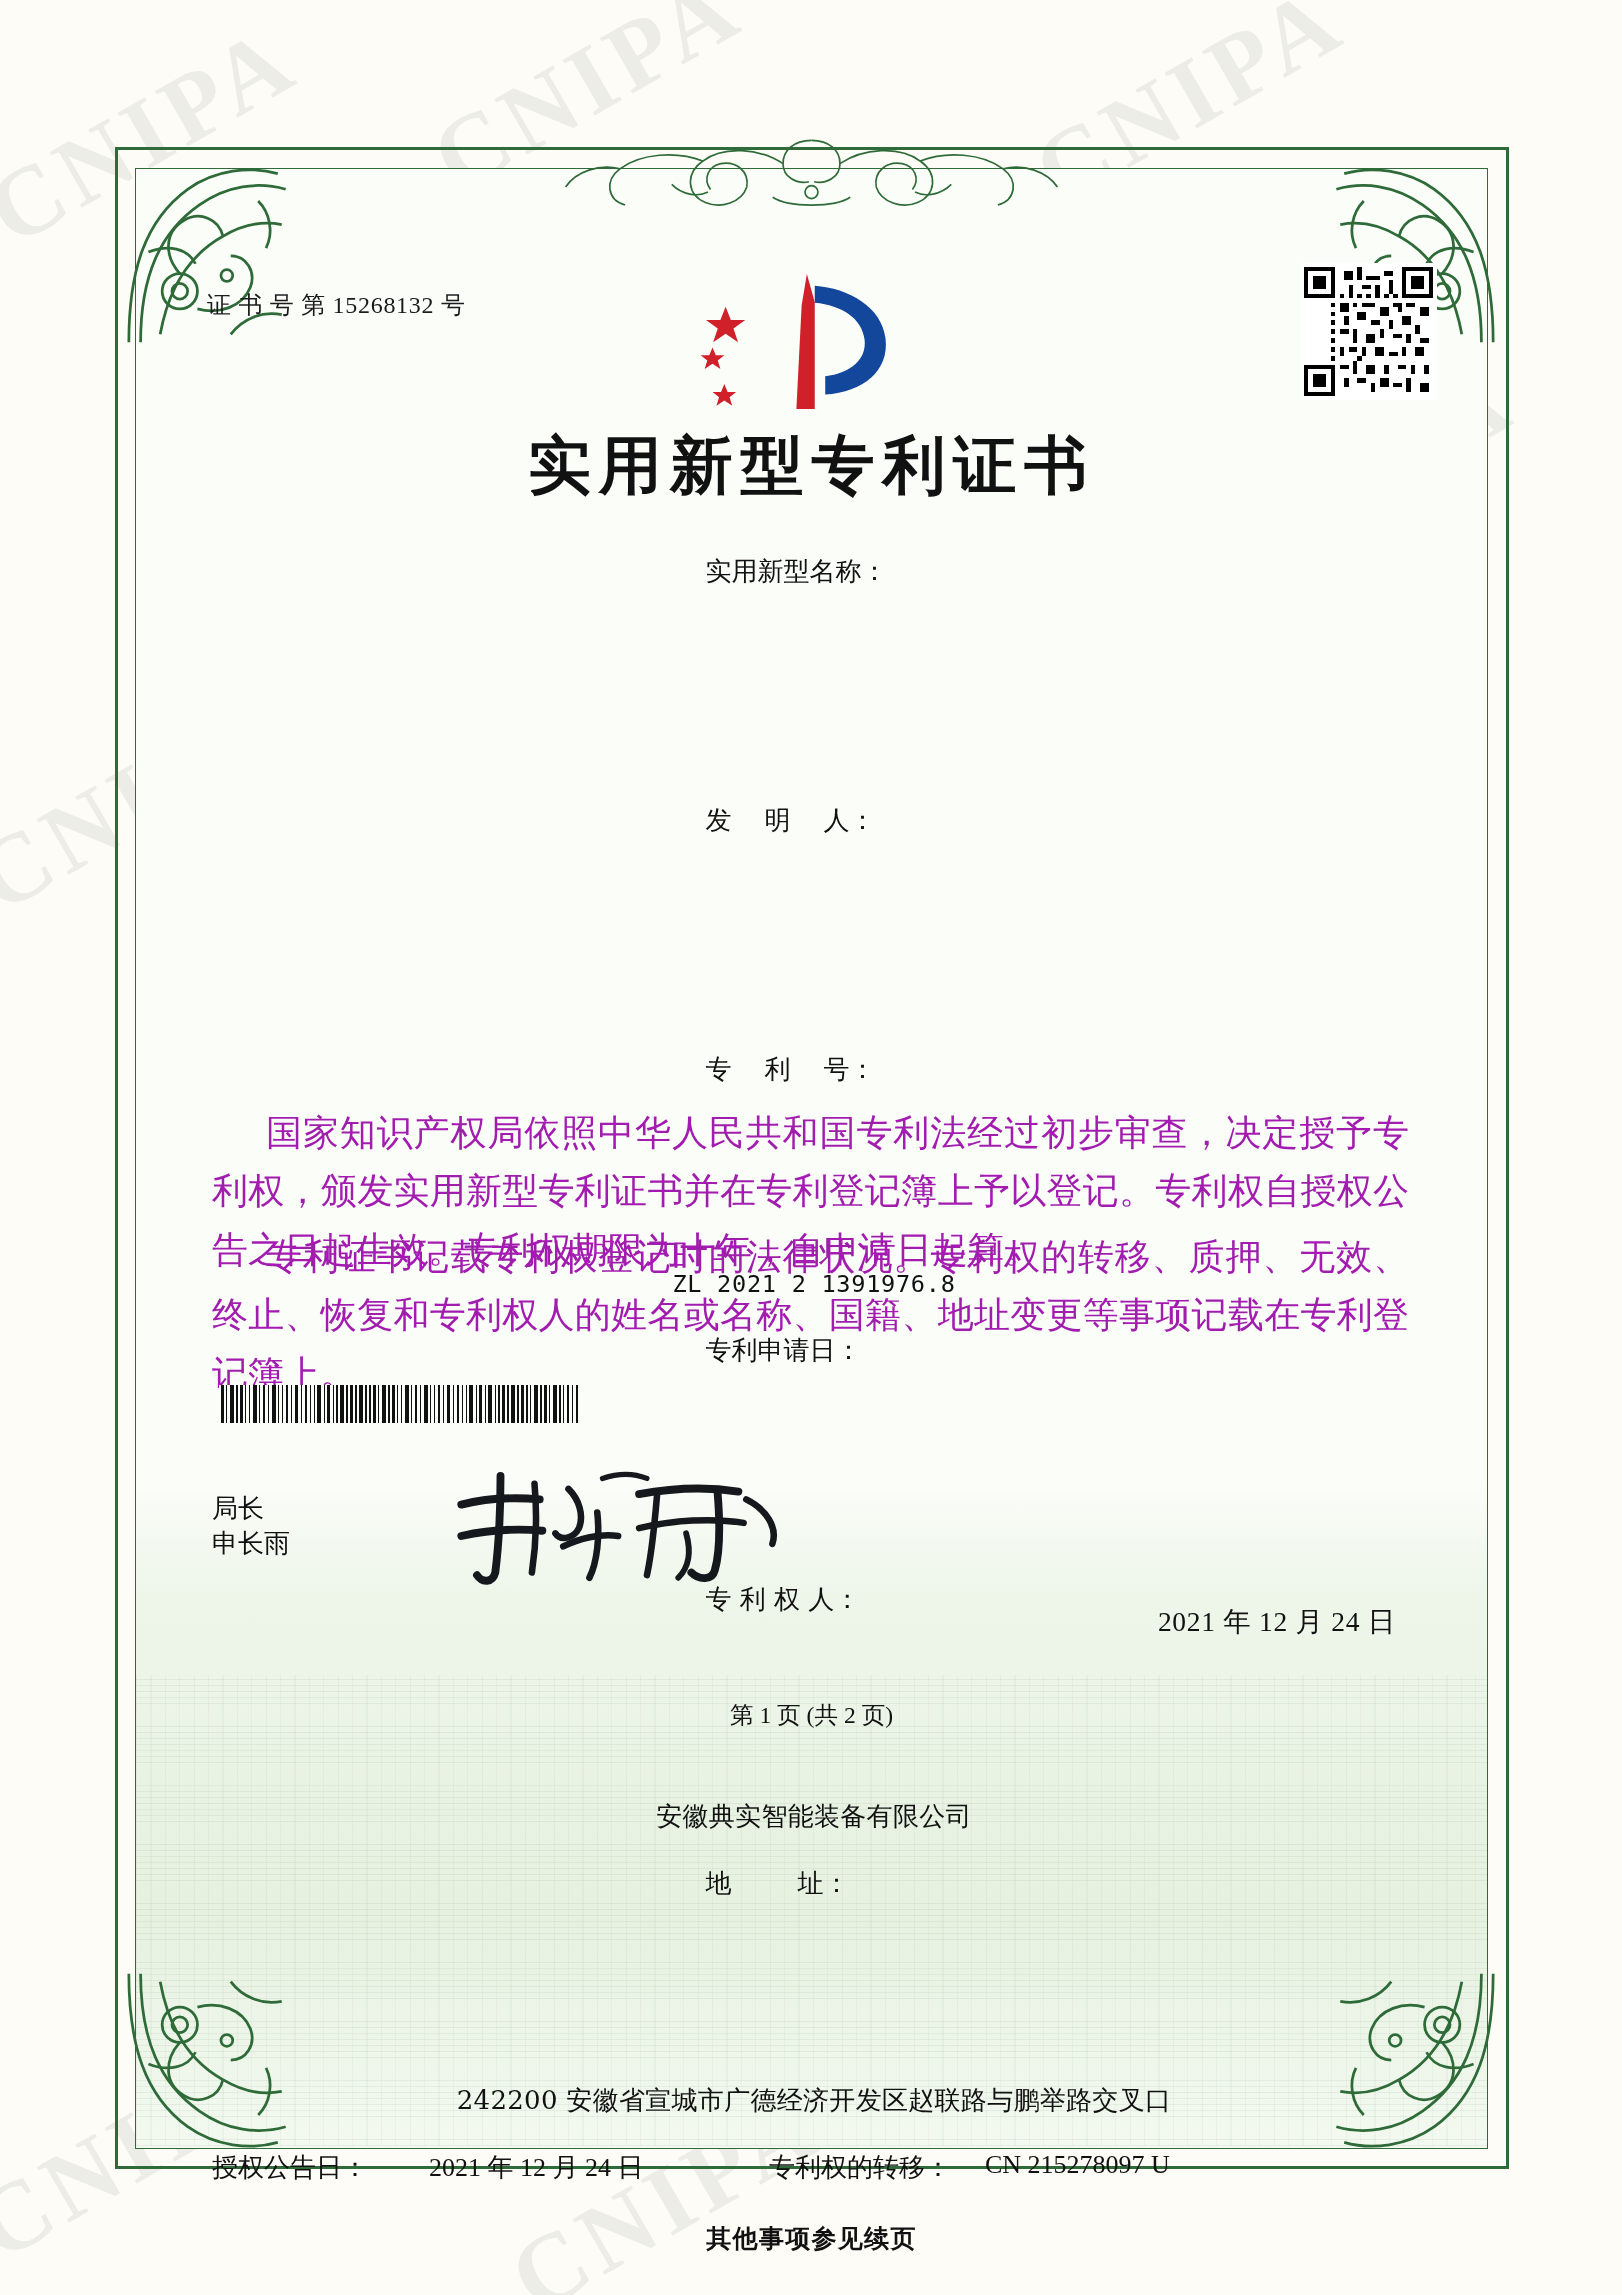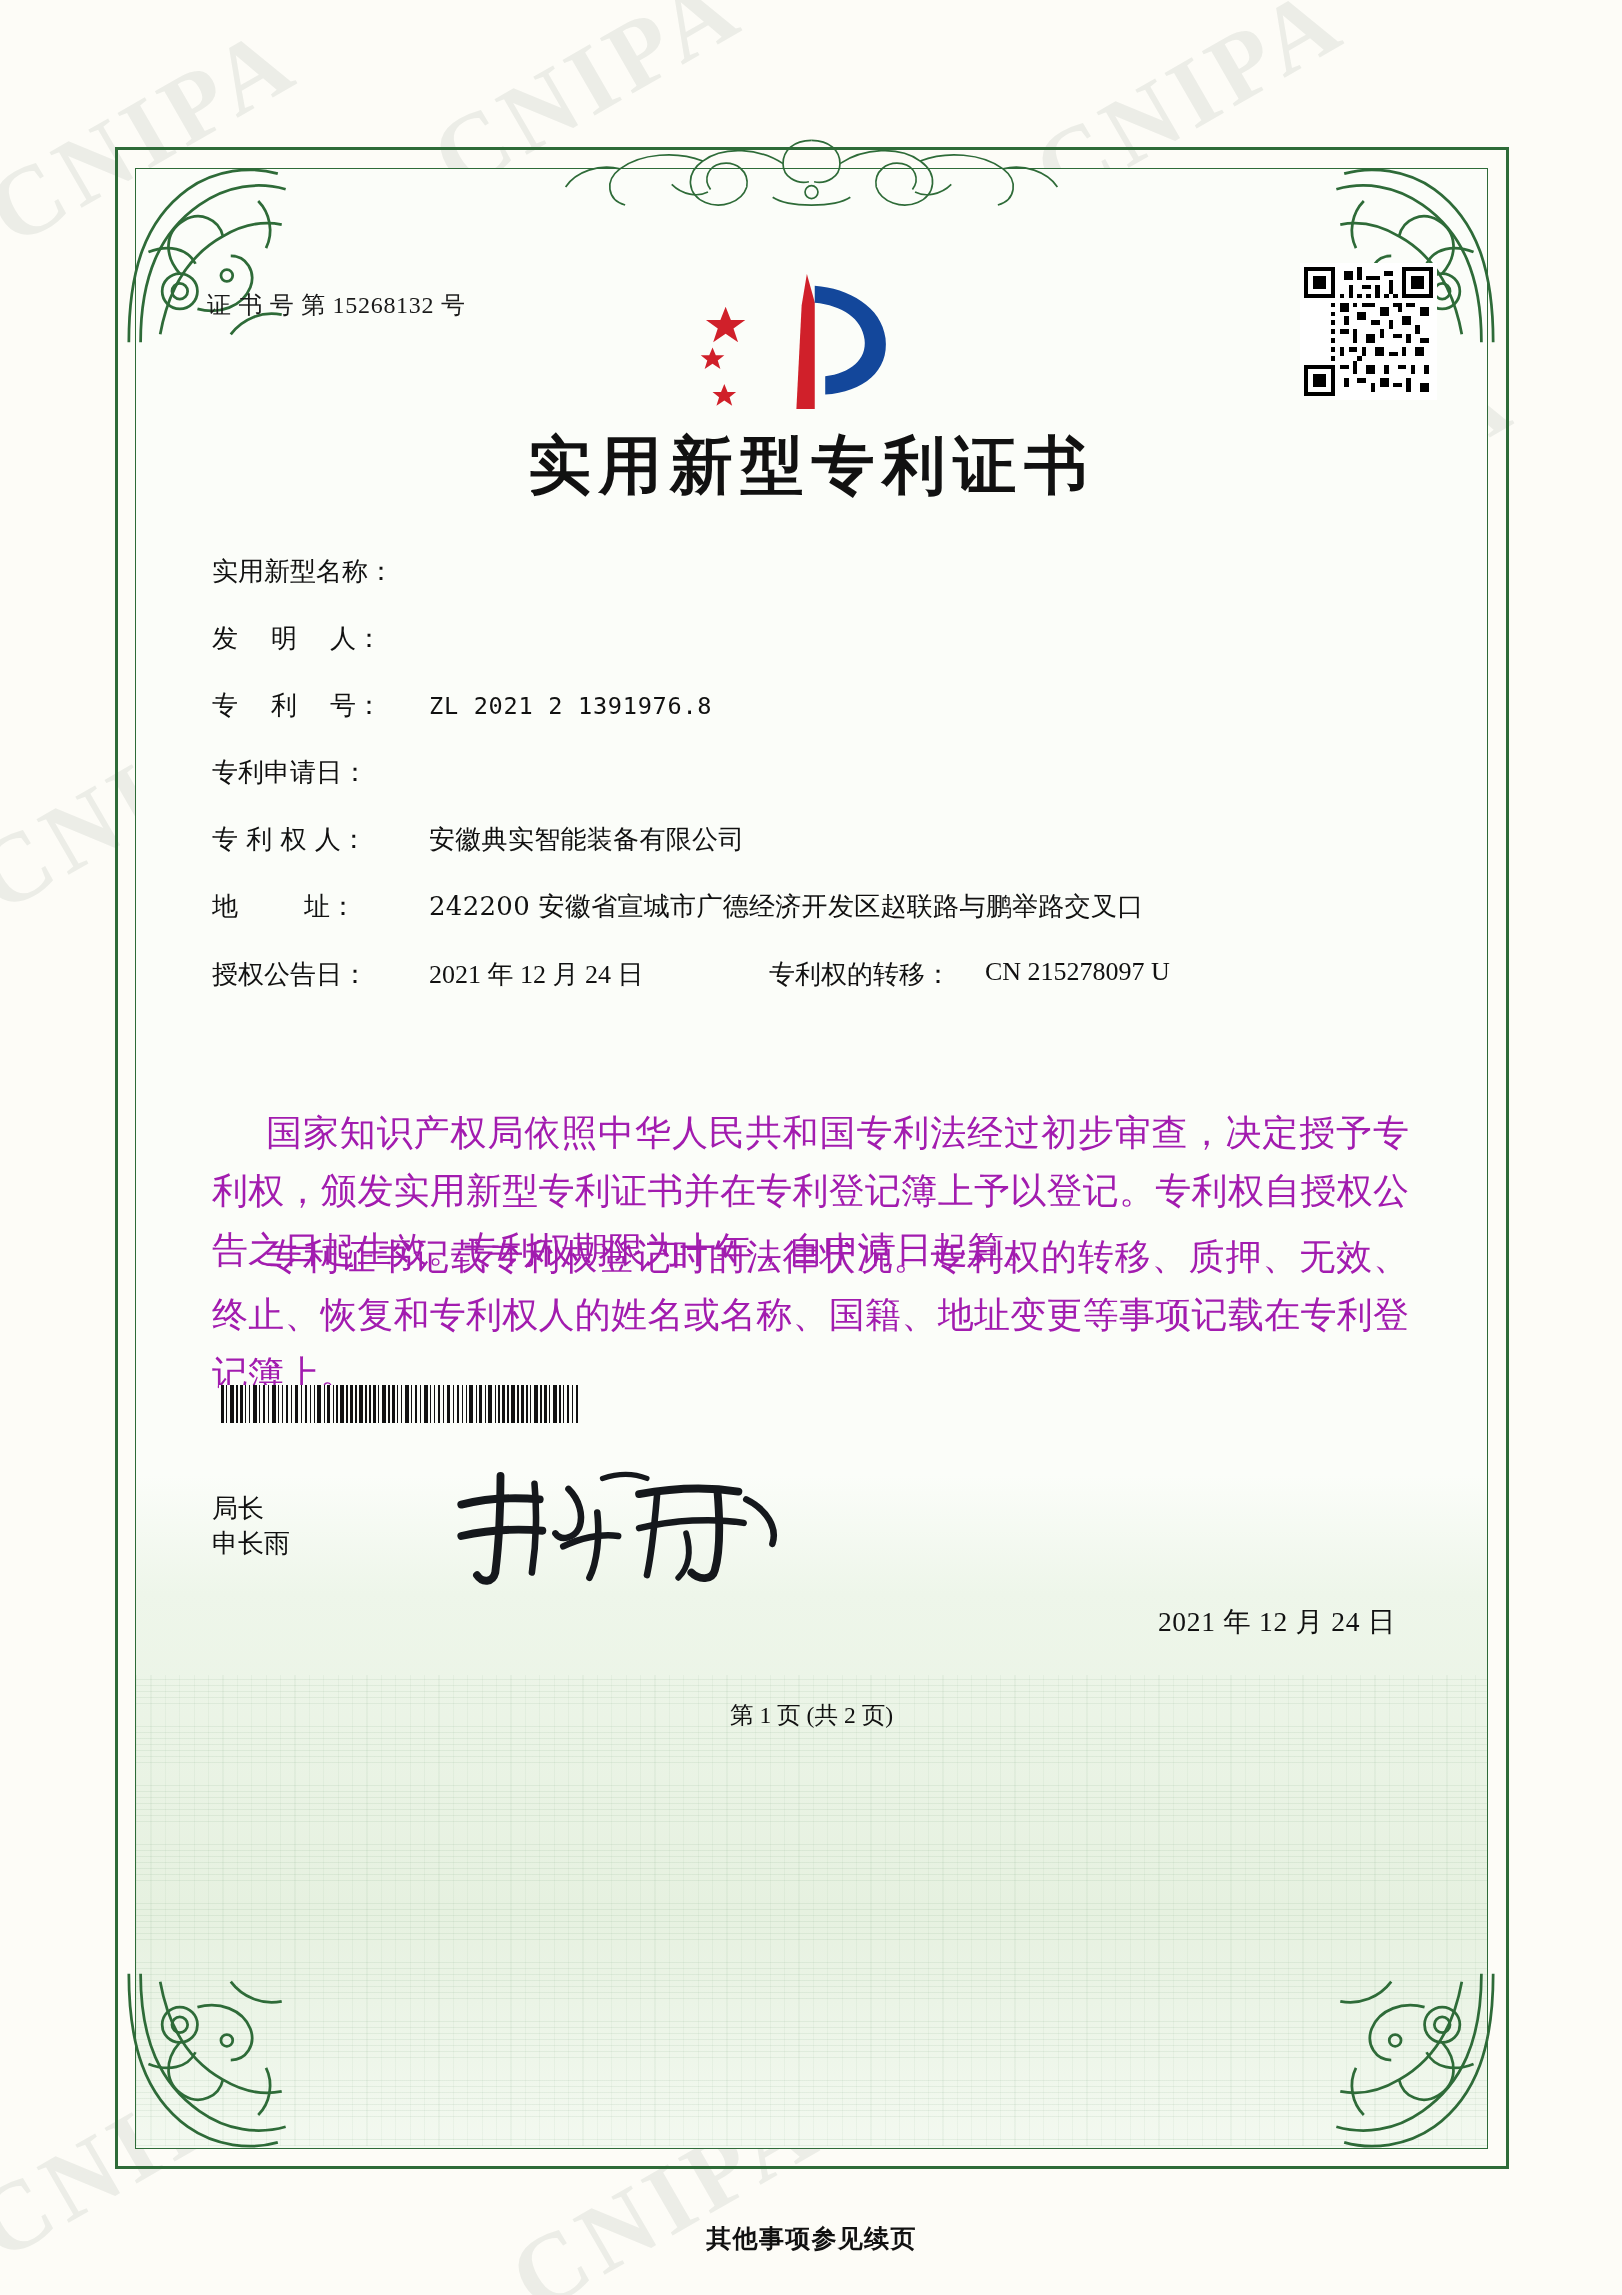--- a/index.html
+++ b/index.html
@@ -164,25 +164,26 @@
 
   
   .fields {
     position: absolute;
     left: 77px;
     top: 386px;
     width: 1204px;
   }
   .row {
     display: flex;
-    align-items: flex-end;
+    align-items: center;
     margin-bottom: 32px;
     font-size: 26px;
     color: #111;
     line-height: 1.35;
+    flex-direction: column;
   }
   .lbl {
     width: 217px;
     flex: 0 0 217px;
     white-space: pre;
     font-family: "DejaVu Serif", "Liberation Serif", serif;
   }
   .val {
     flex: 1 1 auto;
     font-family: "DejaVu Serif", "Liberation Serif", serif;

